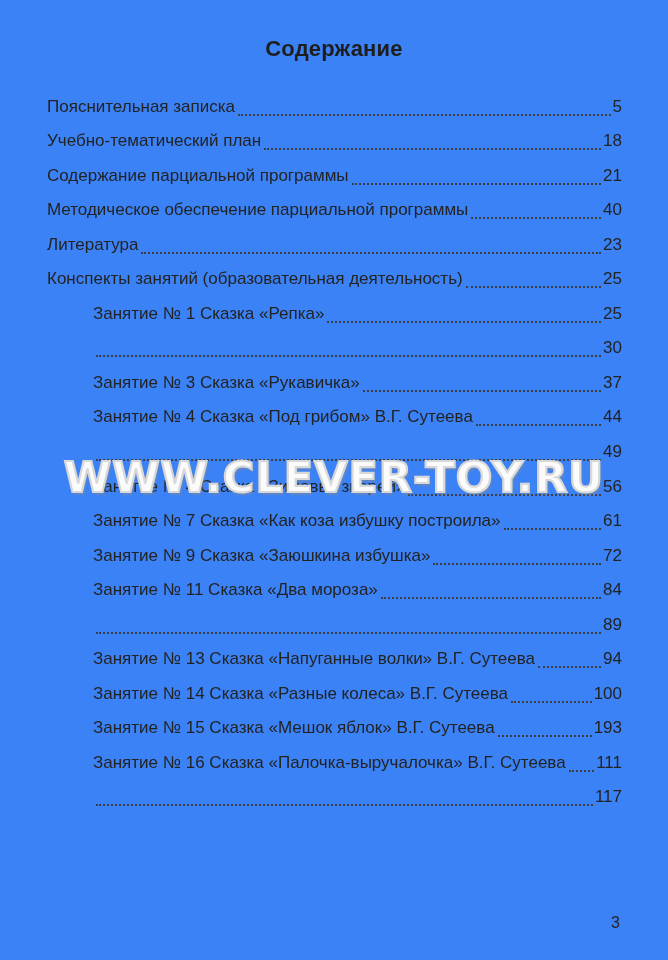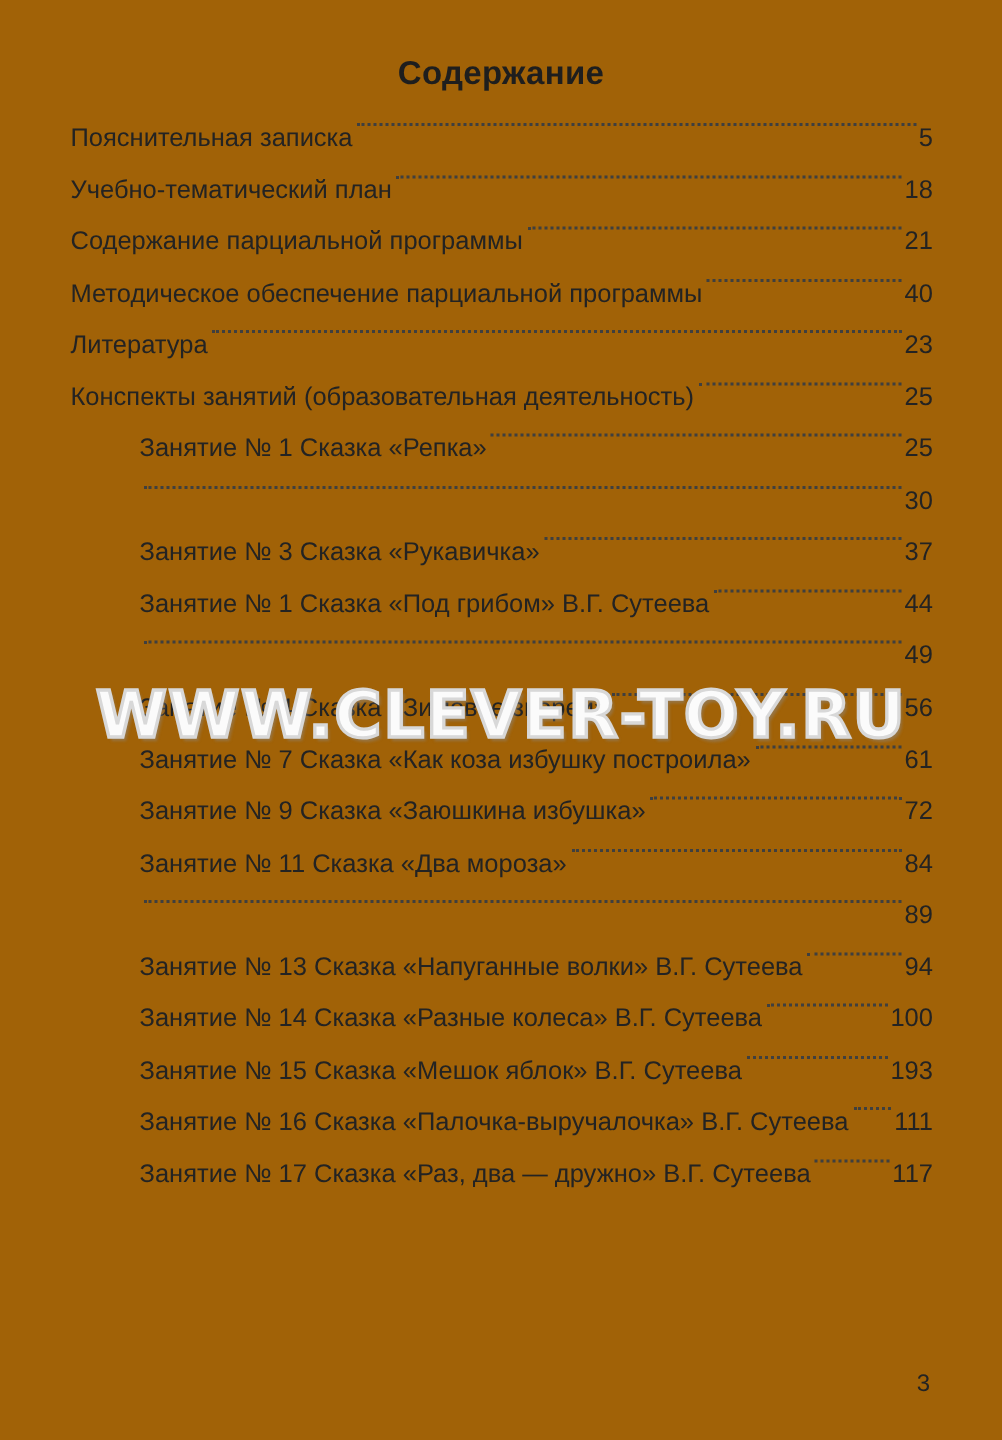--- a/index.html
+++ b/index.html
@@ -4,40 +4,40 @@
 <style>
   html,body{margin:0;padding:0;}
   body{
     background:#888;
     font-family:"Liberation Sans","DejaVu Sans",sans-serif;
   }
   .page{
     position:relative;
     width:668px;height:960px;
     margin:0 auto;
-    background:#a16207;
+    background:#3b82f6;
     color:#232323;
     overflow:hidden;
   }
   .title{
     margin:36px 0 0 0;
     text-align:center;
     font-size:22px;
     line-height:26px;
     font-weight:bold;
     color:#1e1e1e;
     letter-spacing:0.2px;
   }
   .toc{
     position:absolute;
     top:82px;left:47px;right:46px;
   }
   .row{
     display:flex;
-    align-items:flex-start;
+    align-items:flex-end;
     height:34.55px;
     font-size:17px;
     white-space:nowrap;
   }
   .row.indent{ padding-left:46px; }
   .label{ flex:0 0 auto; }
   .leader{
     flex:1 1 auto;
     border-bottom:2px dotted #3f3f3f;
     margin:0 2px 1px 3px;
@@ -111,21 +111,21 @@
       <div class="row indent">
     <span class="leader"></span>
     <span class="pagenum">30</span>
   </div>
       <div class="row indent">
     <span class="label">Занятие № 3 Сказка «Рукавичка»</span>
     <span class="leader"></span>
     <span class="pagenum">37</span>
   </div>
       <div class="row indent">
-    <span class="label">Занятие № 1 Сказка «Под грибом» В.Г. Сутеева</span>
+    <span class="label">Занятие № 4 Сказка «Под грибом» В.Г. Сутеева</span>
     <span class="leader"></span>
     <span class="pagenum">44</span>
   </div>
       <div class="row indent">
     <span class="leader"></span>
     <span class="pagenum">49</span>
   </div>
       <div class="row indent">
     <span class="label">Занятие № 4 Сказка «Зимовье зверей»</span>
     <span class="leader"></span>
@@ -164,21 +164,20 @@
     <span class="label">Занятие № 15 Сказка «Мешок яблок» В.Г. Сутеева</span>
     <span class="leader"></span>
     <span class="pagenum">193</span>
   </div>
       <div class="row indent">
     <span class="label">Занятие № 16 Сказка «Палочка-выручалочка» В.Г. Сутеева</span>
     <span class="leader"></span>
     <span class="pagenum">111</span>
   </div>
       <div class="row indent">
-    <span class="label">Занятие № 17 Сказка «Раз, два — дружно» В.Г. Сутеева</span>
     <span class="leader"></span>
     <span class="pagenum">117</span>
   </div>
     </div>
 
   <div class="watermark">WWW.CLEVER-TOY.RU</div>
 
   <div class="folio">3</div>
 
 </div>

